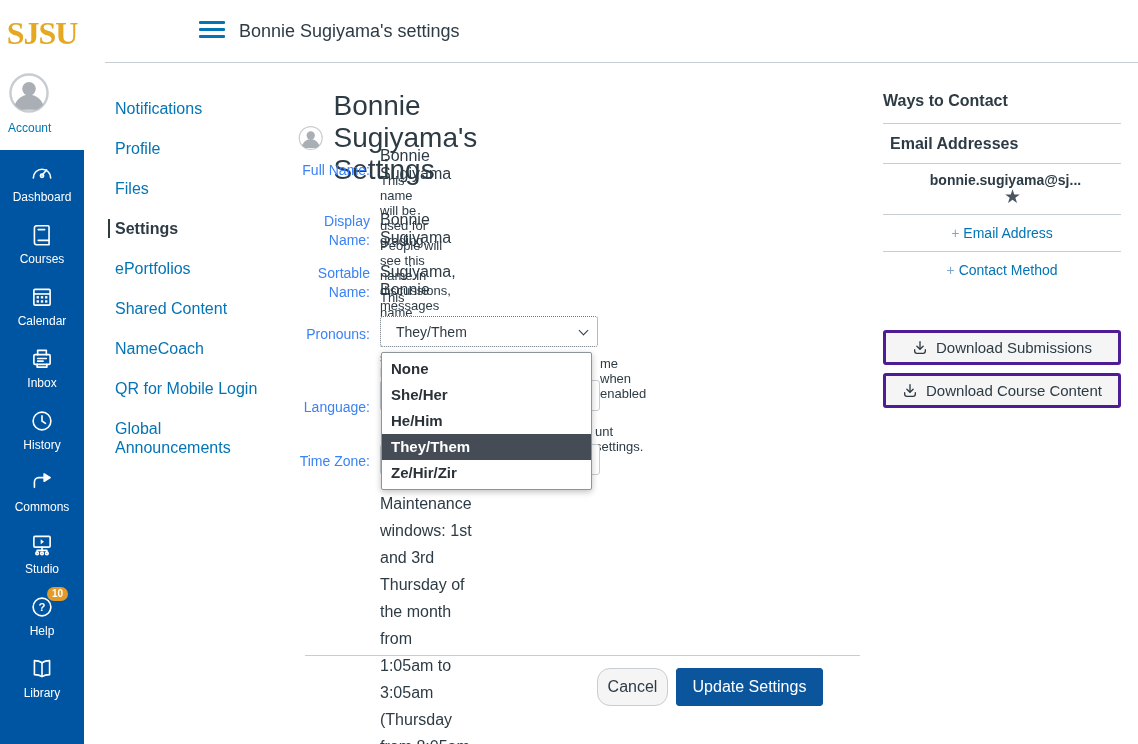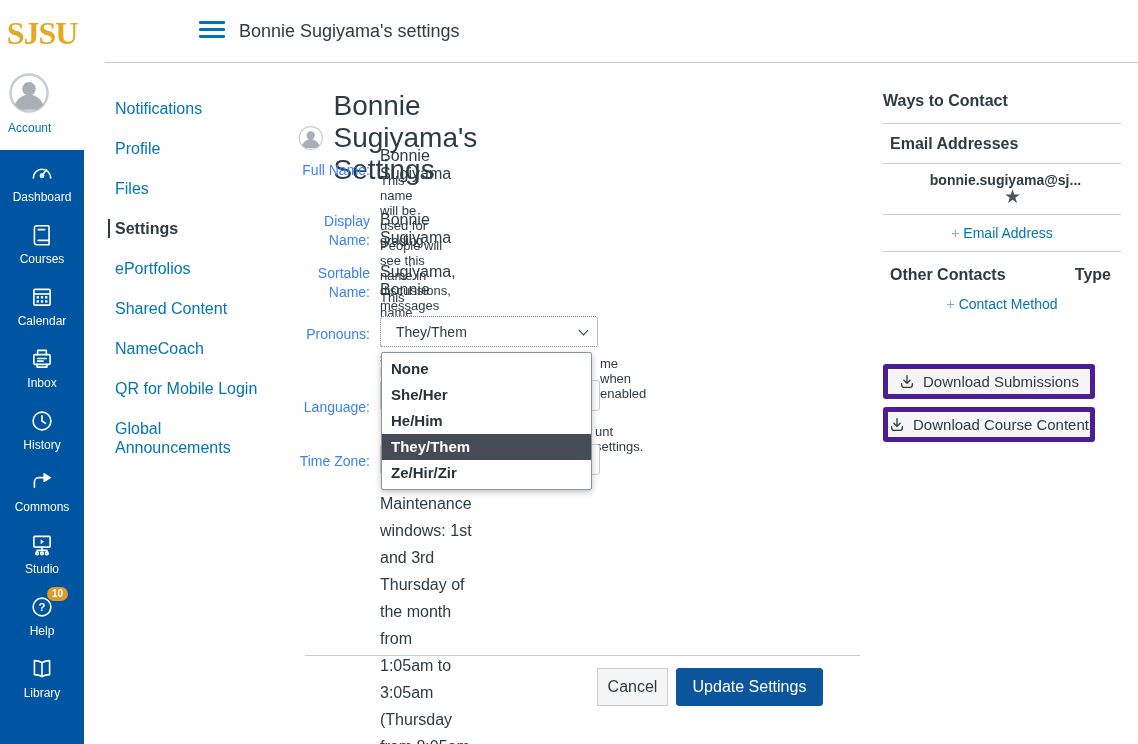--- a/index.html
+++ b/index.html
@@ -50,36 +50,36 @@
 
   .ddown { position:absolute; left:381px; top:352px; width:211px; background:#fff; border:1px solid #8C949C;
            border-radius:2px; box-shadow:0 2px 6px rgba(0,0,0,.25); z-index:5; padding:3px 0; }
   .opt { height:26px; line-height:26px; padding-left:9px; font-size:15px; font-weight:600; color:#2A3137; cursor:pointer; }
   .opt.sel { background:#454C55; color:#fff; }
 
   .maint { position:absolute; left:380px; top:490px; font-size:16px; line-height:27px; color:#2D3B45; }
 
   .btm-line { position:absolute; left:305px; top:655px; width:555px; height:1px; background:#C7CDD1; }
   .btn-cancel { position:absolute; left:597px; top:668px; width:71px; height:38px; background:#F5F5F5; border:1px solid #C7CDD1;
-                border-radius:0; font-size:16px; color:#2D3B45; display:flex; align-items:center; justify-content:center; cursor:pointer; }
+                border-radius:13px; font-size:16px; color:#2D3B45; display:flex; align-items:center; justify-content:center; cursor:pointer; }
   .btn-update { position:absolute; left:676px; top:668px; width:147px; height:38px; background:#0B559C; border:1px solid #0B559C;
                 border-radius:3px; font-size:16px; color:#fff; display:flex; align-items:center; justify-content:center; cursor:pointer; }
 
   
   .contact { position:absolute; left:883px; top:92px; width:238px; }
   .ctitle { font-size:16px; font-weight:bold; padding-bottom:13px; }
   .cline { height:1px; background:#C7CDD1; }
   .csub { font-size:16px; font-weight:bold; padding:11px 0 10px 7px; }
   .cemail { display:flex; align-items:center; padding:8px 0 8px 7px;flex-direction:column; }
   .cemail .etext { font-size:14px; font-weight:bold; }
   .star { font-size:19px; color:#4A5560; margin-left:14px; cursor:pointer; line-height:18px; }
   .caddrow { text-align:center; padding:10px 0; font-size:14px; color:#0374B5; cursor:pointer; }
   .plus { color:#7FA9CC; margin-right:4px; }
   .chead { display:flex; justify-content:space-between; padding:14px 10px 2px 7px; font-size:16px; font-weight:bold; }
-  .dlbtn { width:212px; height:35px; background:#F5F5F5; border:5px solid #4c1d95; border-radius:3px; margin-top:8px;
+  .dlbtn { width:238px; height:35px; background:#F5F5F5; border:3px solid #4c1d95; border-radius:3px; margin-top:8px;
            display:flex; align-items:center; justify-content:center; font-size:15px; color:#2D3B45; cursor:pointer; }
   .dlbtn svg { margin-right:8px; }
   .dl-wrap { margin-top:42px; }
 </style>
 </head>
 <body>
 
 <div class="app">
 
   <div class="gnav">
@@ -298,24 +298,20 @@
     <div class="cline"></div>
     <div class="cemail">
       <span class="etext">bonnie.sugiyama@sj...</span>
       <span class="star">★</span>
     </div>
     <div class="cline"></div>
     <div class="caddrow">
       <span class="plus">+</span><span>Email Address</span>
     </div>
     <div class="cline"></div>
-    <div class="chead">
-      <span>Other Contacts</span>
-      <span>Type</span>
-    </div>
     <div class="caddrow">
       <span class="plus">+</span><span>Contact Method</span>
     </div>
 
     <div class="dl-wrap">
       <div class="dlbtn">
         <svg width="16" height="16" viewBox="0 0 18 18" fill="none" stroke="#2D3B45" stroke-width="1.5" stroke-linecap="round" stroke-linejoin="round">
             <path d="M9 2v8"></path>
             <path d="M5.5 7L9 10.5 12.5 7"></path>
             <path d="M3 11v1.5A2.5 2.5 0 0 0 5.5 15h7a2.5 2.5 0 0 0 2.5-2.5V11"></path>

